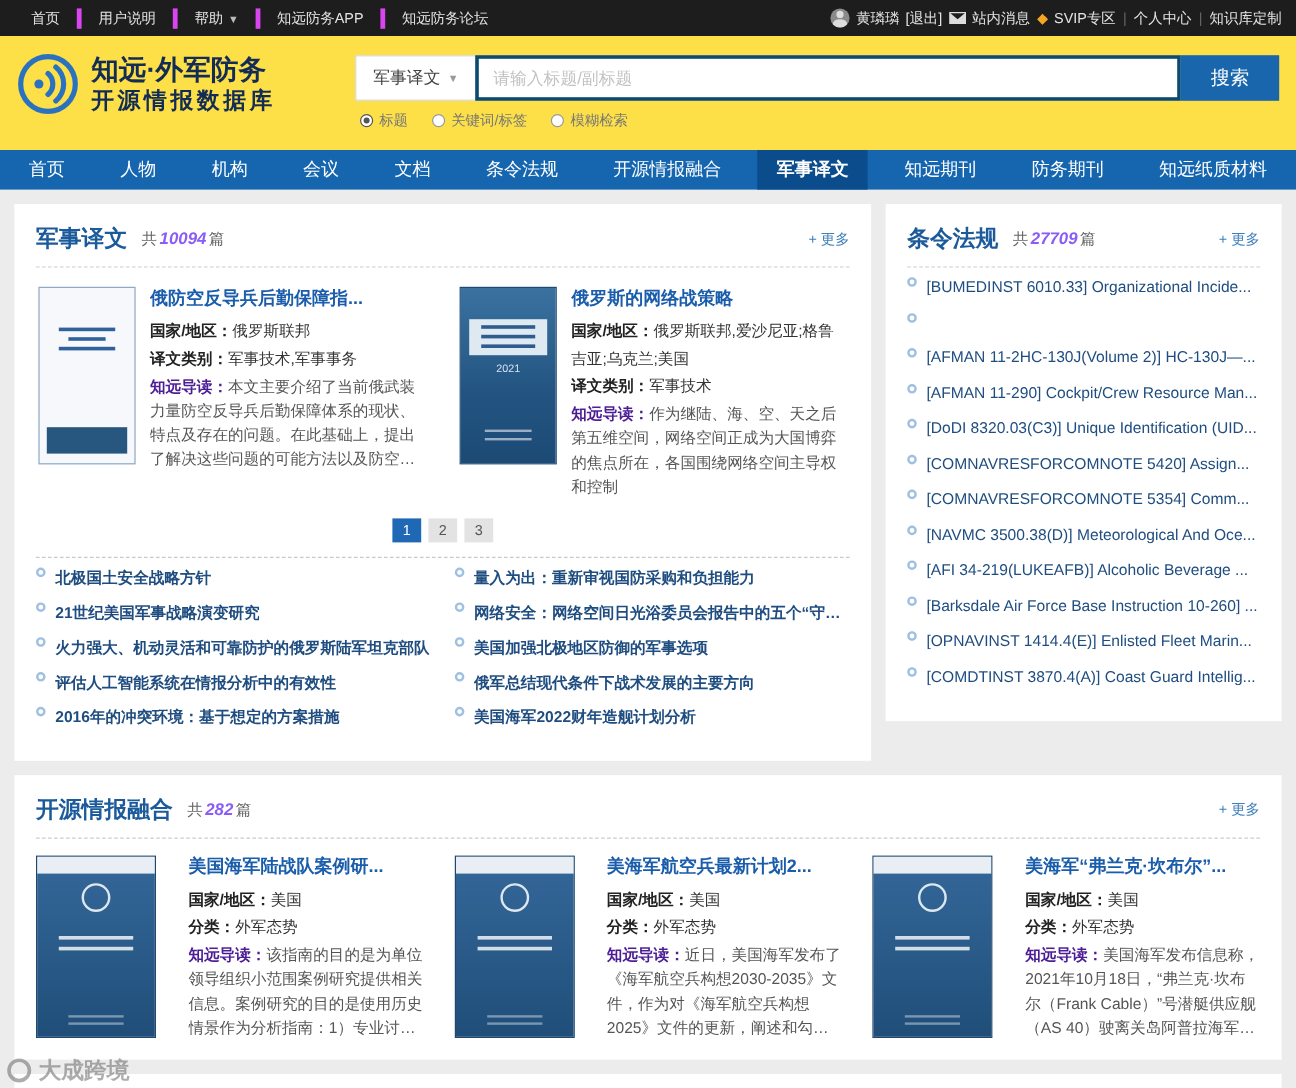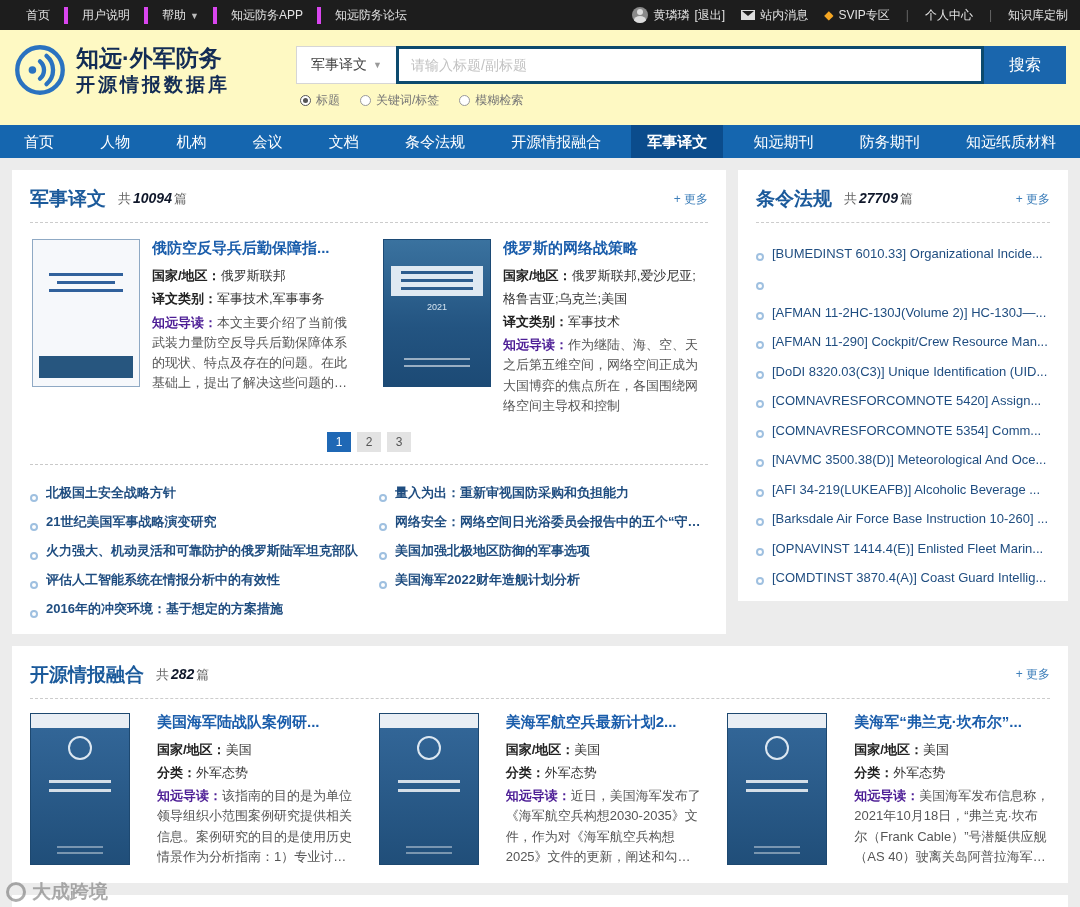--- a/index.html
+++ b/index.html
@@ -9,32 +9,32 @@
     font-size: 13px; color:#333; background:#ececec;
     position:relative; overflow:hidden;
   }
 
   
   .topbar { height:30px; background:#1d1d1d; color:#e3e3e3; font-size:12px;
     display:flex; align-items:center; padding:0 12px; }
   .topbar .tlink { padding:0 14px; cursor:pointer; white-space:nowrap; position:relative; }
   .topbar .tlink + .tlink { border-left:4px solid #d946ef; }
   .topbar .caret { font-size:9px; margin-left:4px; color:#bbb; }
-  .topbar .tright { margin-left:auto; display:flex; align-items:center; gap:16px; }
+  .topbar .tright { margin-left:auto; display:flex; align-items:center; gap:6px; }
   .topbar .tr-item { display:flex; align-items:center; gap:5px; cursor:pointer; white-space:nowrap; }
   .topbar .sep { color:#666; }
   .avatar { width:16px; height:16px; border-radius:50%; background:#8a8a8a; position:relative; overflow:hidden; flex:none; }
   .avatar::before { content:""; position:absolute; top:2px; left:5px; width:6px; height:6px; border-radius:50%; background:#ddd; }
   .avatar::after { content:""; position:absolute; top:9px; left:2px; width:12px; height:8px; border-radius:50% 50% 0 0; background:#ddd; }
   .mail-icon { width:14px; height:10px; background:#ddd; position:relative; flex:none; }
   .mail-icon::before { content:""; position:absolute; left:1px; top:1px; border:6px solid transparent; border-top-color:#1d1d1d; border-width:5px 6px 0 6px; }
   .gem-icon { color:#f5a623; font-size:12px; }
 
   
-  .header { height:95px; background:#fef9c3; position:relative; }
+  .header { height:95px; background:#fde047; position:relative; }
   .logo { position:absolute; left:14px; top:14px; display:flex; align-items:center; gap:10px; cursor:pointer; }
   .logo-text { color:#132c55; font-weight:bold; line-height:1.25; }
   .logo-line1 { font-size:23px; }
   .logo-line2 { font-size:19px; letter-spacing:3px; }
   .search-wrap { position:absolute; left:296px; top:16px; width:770px; height:38px; display:flex; }
   .search-cat { width:100px; background:#fff; border:1px solid #d6d6d6; border-right:none;
     display:flex; align-items:center; justify-content:center; gap:6px; font-size:14px; color:#444; cursor:pointer; }
   .search-cat .caret { font-size:9px; color:#999; }
   .search-input { flex:1; border:3px solid #0c4a6e; padding:0 12px; font-size:14px; color:#333; outline:none;
     font-family:"Liberation Sans","DejaVu Sans",sans-serif; }
@@ -56,21 +56,21 @@
   
   .content { padding:12px; }
   .row1 { display:flex; gap:12px; align-items:flex-start; }
   .panel { background:#fff; padding:12px 18px 16px; }
   .panel-left { flex:1; min-width:0; }
   .panel-right { width:330px; flex:none; }
 
   .sec-head { display:flex; align-items:center; padding:4px 0 10px; border-bottom:1px dashed #cccccc; }
   .sec-title { font-size:19px; font-weight:bold; color:#1b5a9b; }
   .sec-count { margin-left:12px; font-size:13px; color:#666; }
-  .sec-count .num { color:#0f172a; font-style:italic; font-weight:bold; font-size:14px; margin:0 2px; }
+  .sec-count .num { color:#8b5cf6; font-style:italic; font-weight:bold; font-size:14px; margin:0 2px; }
   .more-link { margin-left:auto; font-size:12px; color:#3e7fba; cursor:pointer; }
 
   .featured { display:flex; gap:28px; padding:16px 2px 8px; }
   .article { flex:1; display:flex; gap:12px; min-width:0; }
   .art-text { flex:1; min-width:0; font-size:13px; }
   .art-title { font-size:15px; font-weight:bold; color:#1a5dab; margin-bottom:7px;
     white-space:nowrap; overflow:hidden; text-overflow:ellipsis; cursor:pointer; }
   .meta { line-height:1.75; color:#333; }
   .meta b { color:#222; }
   .intro { color:#555; line-height:1.55; margin-top:2px; max-height:82px; overflow:hidden;
@@ -78,28 +78,28 @@
   .intro b { color:#4c1d95; }
 
   .pages { display:flex; justify-content:center; gap:6px; margin:8px 0 12px; }
   .page { min-width:24px; height:20px; line-height:20px; text-align:center; font-size:12px;
     background:#e3e3e3; color:#555; cursor:pointer; }
   .page.active { background:#1f68b5; color:#fff; }
   .dash { border-top:1px dashed #c9c9c9; margin:2px 0 8px; }
 
   .linkcols { display:flex; gap:20px; }
   .linkcol { flex:1; min-width:0;font-weight:bold; }
-  .lrow { display:flex; align-items:flex-end; height:29px; cursor:pointer; min-width:0; }
+  .lrow { display:flex; align-items:flex-start; height:29px; cursor:pointer; min-width:0; }
   .bullet { width:8px; height:8px; border:2px solid #9fc0e0; background:#fff; border-radius:50%;
     margin-right:8px; flex:none; }
   .ltext { font-size:13px; color:#1f4d80; white-space:nowrap; overflow:hidden; text-overflow:ellipsis; }
   .reg-list .lrow { height:29.5px; }
 
   
-  .cover { width:108px; height:148px; flex:none; position:relative; cursor:pointer; }
+  .cover { width:81px; height:148px; flex:none; position:relative; cursor:pointer; }
   .cover-light { background:#f6f8fb; border:1px solid #8fa9c4; }
   .cv-bars { padding-top:28px; }
   .cv-bars i { display:block; height:3px; background:#31619c; margin:5px 16px; }
   .cv-bars i:nth-child(2) { margin-left:24px; margin-right:24px; }
   .cv-band { position:absolute; left:6px; right:6px; bottom:8px; height:22px; background:#27567f; }
   .cover-blue { background:linear-gradient(180deg,#3a729f 0%,#235481 60%,#1c4a75 100%); border:1px solid #1c4a75; }
   .cv-panel { position:absolute; top:26px; left:7px; right:7px; height:30px; background:#dfe9f2; }
   .cv-panel i { display:block; height:3px; background:#2d5d8e; margin:5px 10px; }
   .cv-year { position:absolute; top:62px; left:0; right:0; text-align:center; font-size:9px; color:#d6e4f0; }
   .cv-lines { position:absolute; bottom:14px; left:0; right:0; }
@@ -300,20 +300,24 @@
           <div class="lrow">
               <span class="bullet"></span>
               <span class="ltext">网络安全：网络空间日光浴委员会报告中的五个“守护者”</span>
             </div>
           <div class="lrow">
               <span class="bullet"></span>
               <span class="ltext">美国加强北极地区防御的军事选项</span>
             </div>
           <div class="lrow">
               <span class="bullet"></span>
+              <span class="ltext">俄军总结现代条件下战术发展的主要方向</span>
+            </div>
+          <div class="lrow">
+              <span class="bullet"></span>
               <span class="ltext">美国海军2022财年造舰计划分析</span>
             </div>
         </div>
       </div>
     </div>
 
     <div class="panel panel-right">
       <div class="sec-head">
         <span class="sec-title">条令法规</span>
         <span class="sec-count"><span>共</span><span class="num">27709</span><span>篇</span></span>

